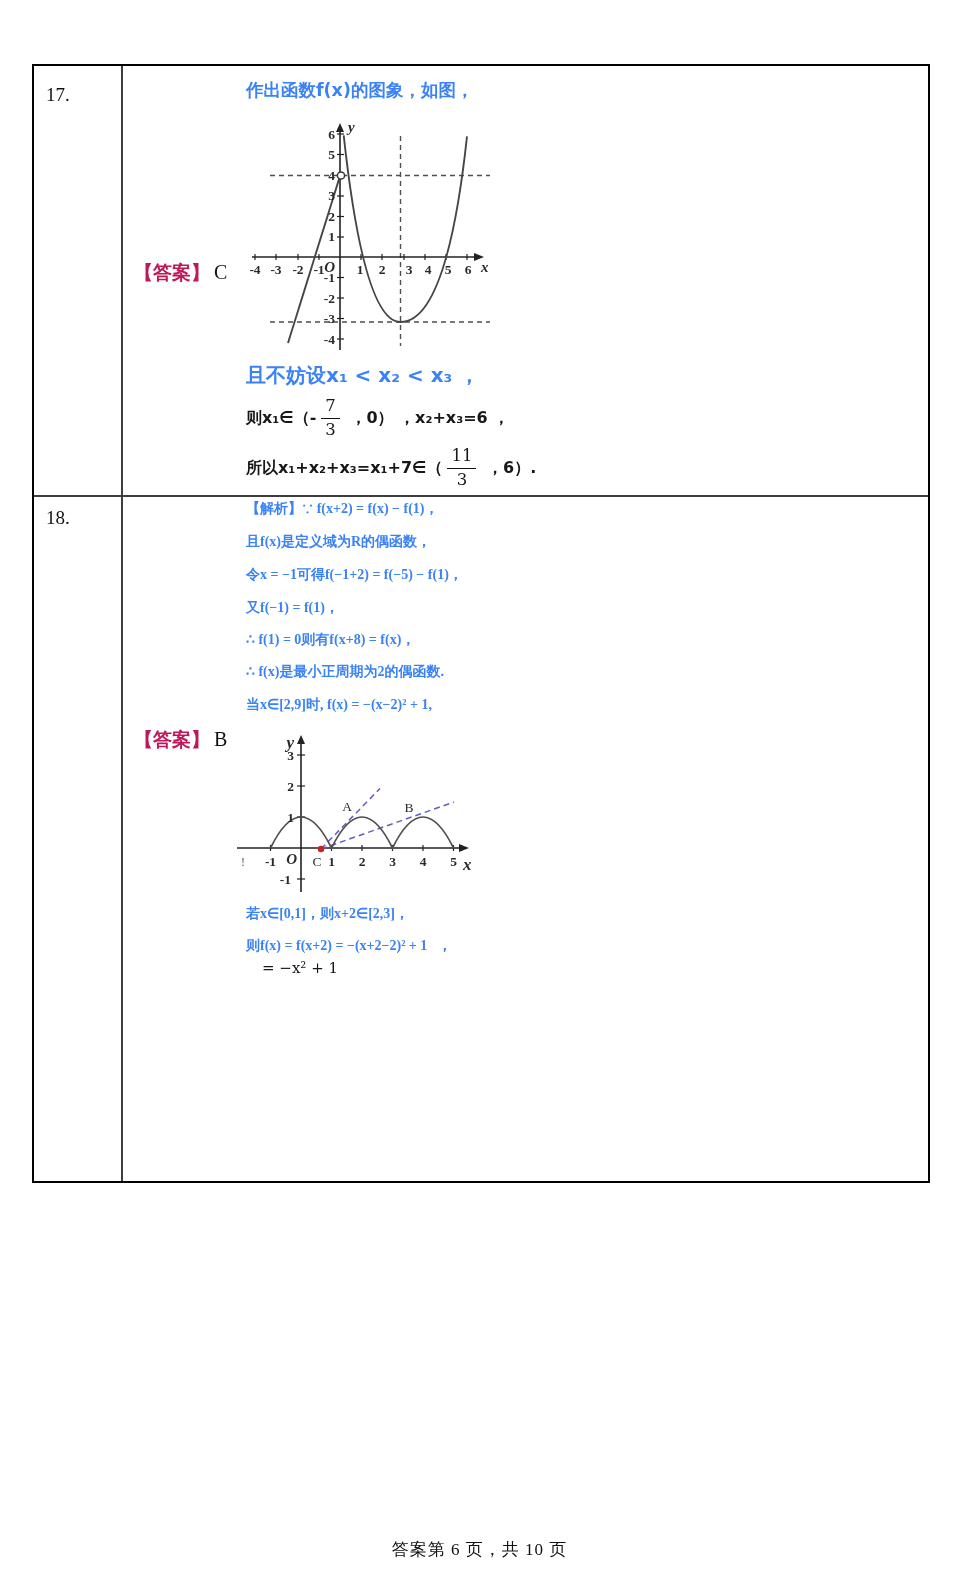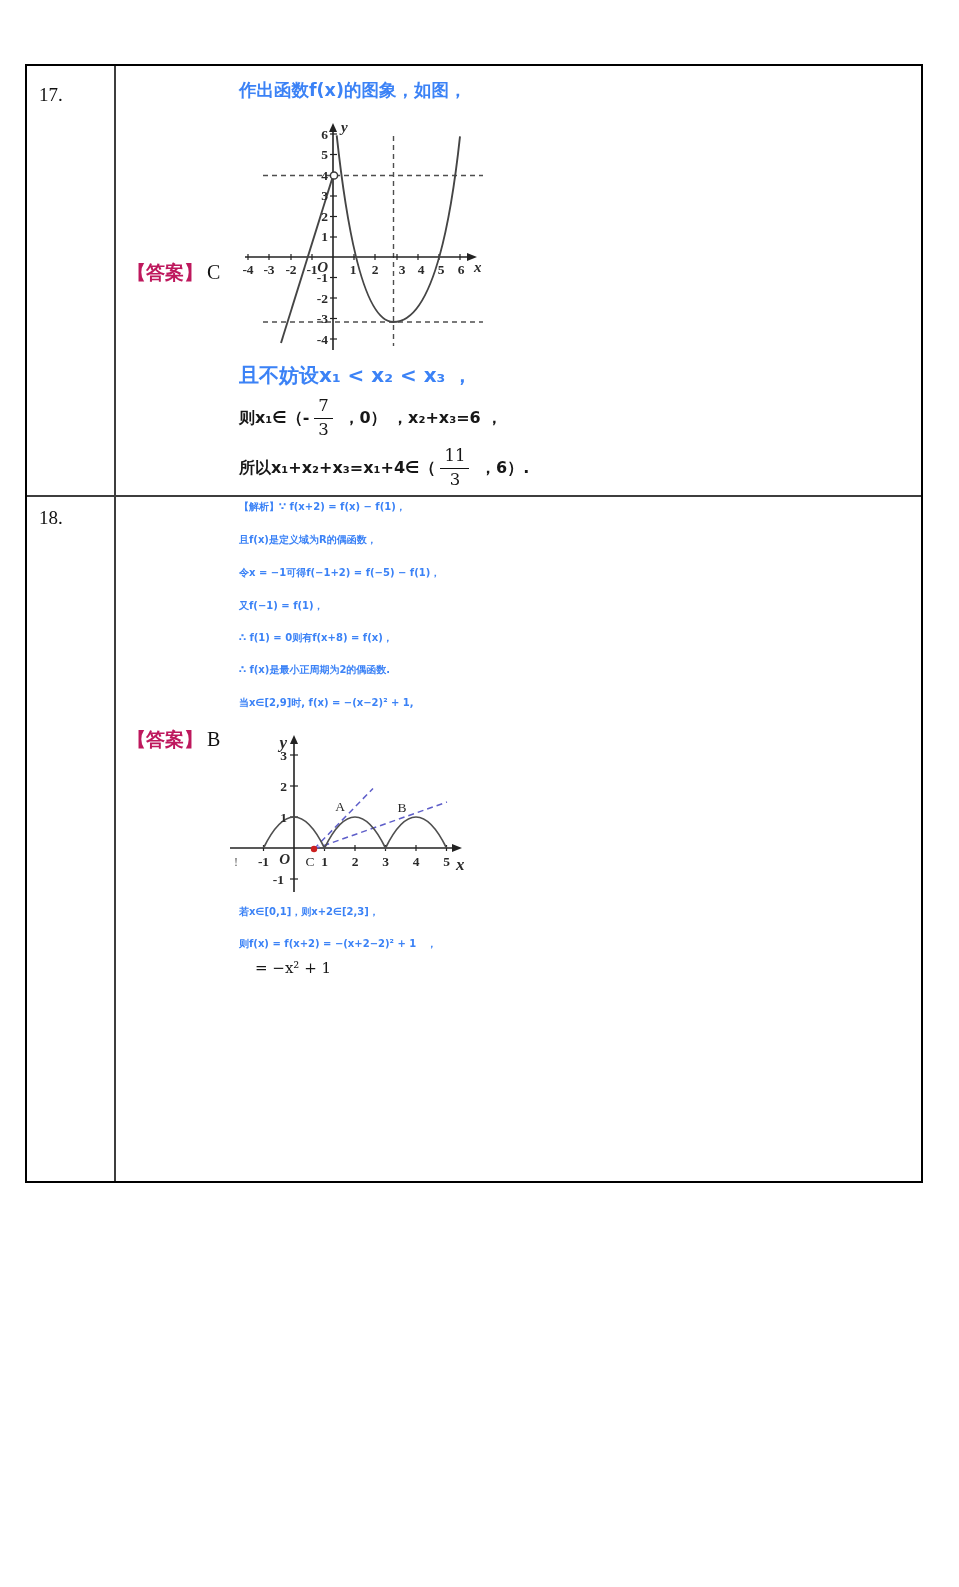--- a/index.html
+++ b/index.html
@@ -1,31 +1,31 @@
 <!DOCTYPE html>
 <html><head>
 <meta charset="utf-8">
 <style>
   * { margin:0; padding:0; box-sizing:border-box; }
   html,body { width:959px; height:1587px; background:#ffffff; }
   body { position:relative; font-family:"Liberation Serif", serif; color:#1c1c1c; }
   .page { position:absolute; left:0; top:0; width:959px; height:1587px; background:#fff; }
 
-  .answer-table { position:absolute; left:25px; top:64px; width:898px; height:1119px;
+  .answer-table { position:absolute; left:32px; top:64px; width:898px; height:1119px;
                   border:2px solid #000; background:#fff; }
   .col-divider { position:absolute; left:87px; top:0; bottom:0; width:2px; background:#3d3d3d; }
   .row-divider { position:absolute; left:0; right:0; top:429px; height:2px; background:#3d3d3d; }
 
   .q-num { position:absolute; left:12px; width:70px; font:19px "Liberation Serif", serif; color:#111; }
 
   .cn-line { position:absolute; font-family:"DejaVu Sans","Liberation Sans",sans-serif;
              font-weight:600; color:#3b82f6; white-space:pre; }
   .intro   { font-size:17.5px; }
   .body16  { font-size:20px; }
-  .body15  { font-size:10px; }
+  .body15  { font-size:14px;font-family:Liberation Serif, serif; }
   .math-line { position:absolute; font-family:"DejaVu Serif","Liberation Serif",serif;
                font-size:15px; color:#171717; white-space:pre; }
 
   .answer-label { position:absolute; left:100px; white-space:nowrap; }
   .ans-cn { font-family:"DejaVu Sans","Liberation Sans",sans-serif; font-weight:700;
             font-size:19px; color:#be185d; }
   .ans-letter { font-family:"Liberation Serif", serif; font-size:20px; color:#111; margin-left:4px; }
 
   .frac-line { position:absolute; display:flex; align-items:center; height:52px;
                font-family:"DejaVu Sans","Liberation Sans",sans-serif; font-weight:600;
@@ -146,21 +146,21 @@
     <div class="frac-line" style="left:212px; top:326px">
       <span>则x₁∈（-</span>
       <span class="frac">
         <span class="num">7</span>
         <span class="den">3</span>
       </span>
       <span> ，0） ，x₂+x₃=6 ，</span>
     </div>
 
     <div class="frac-line" style="left:212px; top:376px">
-      <span>所以x₁+x₂+x₃=x₁+4∈（</span>
+      <span>所以x₁+x₂+x₃=x₁+7∈（</span>
       <span class="frac">
         <span class="num">11</span>
         <span class="den">3</span>
       </span>
       <span> ，6）.</span>
     </div>
 
     <div class="q-num" style="top:441px">18.</div>
 
     <div class="cn-line body15" style="left:212px; top:434px">【解析】∵ f(x+2) = f(x) − f(1)，</div>
@@ -230,13 +230,14 @@
           <text class="tick-label" text-anchor="end" x="60" y="169.5">-1</text>
         </g>
       </svg>
     </div>
 
     <div class="cn-line body15" style="left:212px; top:839px">若x∈[0,1]，则x+2∈[2,3]，</div>
     <div class="cn-line body15" style="left:212px; top:871px">则f(x) = f(x+2) = −(x+2−2)² + 1   ，</div>
     <div class="math-line" style="left:228px; top:893px">= −x² + 1</div>
   </div>
 
+  <div class="footer">答案第 6 页，共 10 页</div>
 </div>
 
 </body></html>

